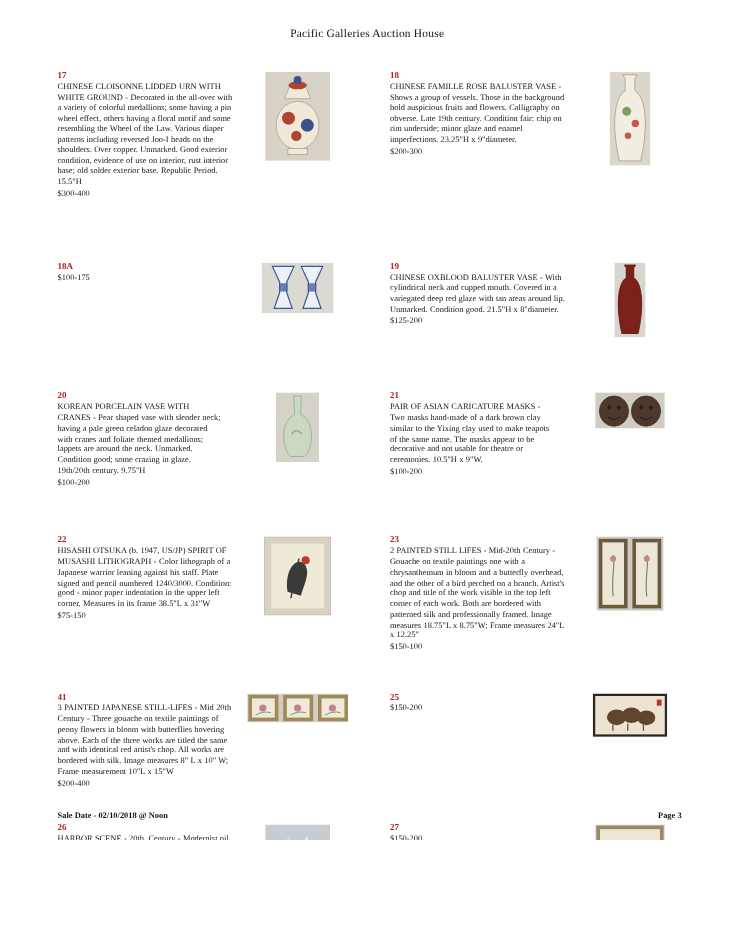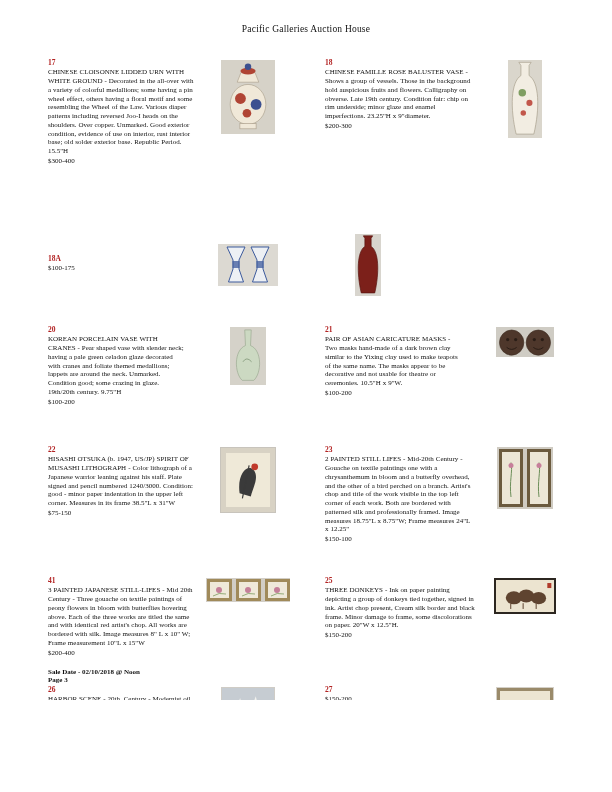--- a/index.html
+++ b/index.html
@@ -21,42 +21,42 @@
   .lots{
     position:absolute;top:58px;left:48px;right:44px;
     display:grid;
     grid-template-columns:1fr 1fr;
     column-gap:34px;
     row-gap:15px;
     align-items:start;
   }
   .lot{display:flex;gap:7px;align-items:flex-start;}
   .lot:nth-child(-n+2){min-height:144px;}
-  .lot:nth-child(n+3):nth-child(-n+4){min-height:93px;align-items:center;}
+  .lot:nth-child(n+3):nth-child(-n+4){min-height:93px;}
   .lot:nth-child(n+5):nth-child(-n+6){min-height:105px;gap:20px;}
   .lot:nth-child(n+7):nth-child(-n+8){min-height:116px;}
   .lot:nth-child(n+9):nth-child(-n+10){min-height:94px;}
   .lot-text{flex:1 1 auto;font-size:7px;line-height:1.25;}
   .lot-number{
     color:var(--lot-red,#b22222);
     font-weight:bold;
     font-size:7.5px;
     margin-bottom:1px;
   }
   .lot-desc{word-spacing:0.2px;}
   .lot-price{margin-top:1px;}
   .lot-image{
     flex:0 0 86px;width:86px;
     display:flex;justify-content:center;align-items:flex-start;
     padding-top:2px;
   }
   .footer{
     position:absolute;left:48px;right:44px;bottom:16px;
     display:flex;justify-content:space-between;
-    font-size:7px;font-weight:bold;flex-direction:column;
+    font-size:7px;font-weight:bold;
   }
 </style>
 </head>
 <body>
 
 <div class="page">
   <div class="header">Pacific Galleries Auction House</div>
 
   <div class="lots">
   <div class="lot">
@@ -107,20 +107,25 @@
             <rect width="60" height="42" fill="#dcd9d2"></rect>
             <path d="M 9 3 L 27 3 L 21 16 L 21 25 L 25.5 38 L 10.5 38 L 15 25 L 15 16 Z" fill="#edf0f4" stroke="#3c5a9c" stroke-width="1"></path>
             <rect x="14.5" y="17" width="7" height="7" fill="#3c5a9c" opacity="0.75"></rect>
             <path d="M 33 3 L 51 3 L 45 16 L 45 25 L 49.5 38 L 34.5 38 L 39 25 L 39 16 Z" fill="#edf0f4" stroke="#3c5a9c" stroke-width="1"></path>
             <rect x="38.5" y="17" width="7" height="7" fill="#3c5a9c" opacity="0.75"></rect>
           </svg>
         </div>
   </div>
 
   <div class="lot">
+    <div class="lot-text">
+      <div class="lot-number">19</div>
+      <div class="lot-desc">CHINESE OXBLOOD BALUSTER VASE - With cylindrical neck and cupped mouth. Covered in a variegated deep red glaze with tan areas around lip. Unmarked. Condition good. 21.5"H x 8"diameter.</div>
+      <div class="lot-price">$125-200</div>
+    </div>
     <div class="lot-image">
           <svg width="26" height="62" viewBox="0 0 26 62" xmlns="http://www.w3.org/2000/svg">
             <rect width="26" height="62" fill="#d8d5ce"></rect>
             <path d="M 8.32 1.8599999999999999 L 17.68 1.8599999999999999 L 16.12 4.340000000000001 L 16.12 12.4 C 23.92 17.360000000000003 24.439999999999998 38.44 19.759999999999998 58.9 L 6.24 58.9 C 1.5600000000000005 38.44 2.08 17.360000000000003 9.879999999999999 12.4 L 9.879999999999999 4.340000000000001 Z" fill="#7c201a" stroke="#581410" stroke-width="0.7"></path>
           </svg>
         </div>
   </div>
 
   <div class="lot">
     <div class="lot-text">
@@ -218,21 +223,20 @@
             <rect x="62" y="4" width="19" height="16" fill="#efe9da"></rect>
             <circle cx="71" cy="12" r="3" fill="#c47f98"></circle>
             <path d="M 65 18 q 6 -4 13 -2" stroke="#7c9a60" fill="none" stroke-width="0.8"></path>
           </svg>
         </div>
   </div>
 
   <div class="lot">
     <div class="lot-text">
       <div class="lot-number">25</div>
-      <div class="lot-desc">THREE DONKEYS - Ink on paper painting depicting a group of donkeys tied together, signed in ink. Artist chop present, Cream silk border and black frame. Minor damage to frame, some discolorations on paper. 20"W x 12.5"H.</div>
       <div class="lot-price">$150-200</div>
     </div>
     <div class="lot-image">
           <svg width="62" height="36" viewBox="0 0 62 36" xmlns="http://www.w3.org/2000/svg">
             <rect width="62" height="36" fill="#d6d2ca"></rect>
     <rect x="1" y="1" width="60" height="34" fill="#ece4d0" stroke="#2c2620" stroke-width="2"></rect>
     <ellipse cx="19.84" cy="19.8" rx="8.06" ry="6.4799999999999995" fill="#5f4430"></ellipse>
     <ellipse cx="32.24" cy="18" rx="8.06" ry="6.4799999999999995" fill="#5f4430"></ellipse>
     <ellipse cx="44.64" cy="20.160000000000004" rx="7.4399999999999995" ry="6.12" fill="#5f4430"></ellipse>
     <path d="M 16.740000000000002 25.919999999999998 l 0 5.040000000000001 M 29.139999999999997 25.2 l 0 5.76 M 42.160000000000004 25.919999999999998 l 0 5.040000000000001" stroke="#5f4430" stroke-width="1"></path>

